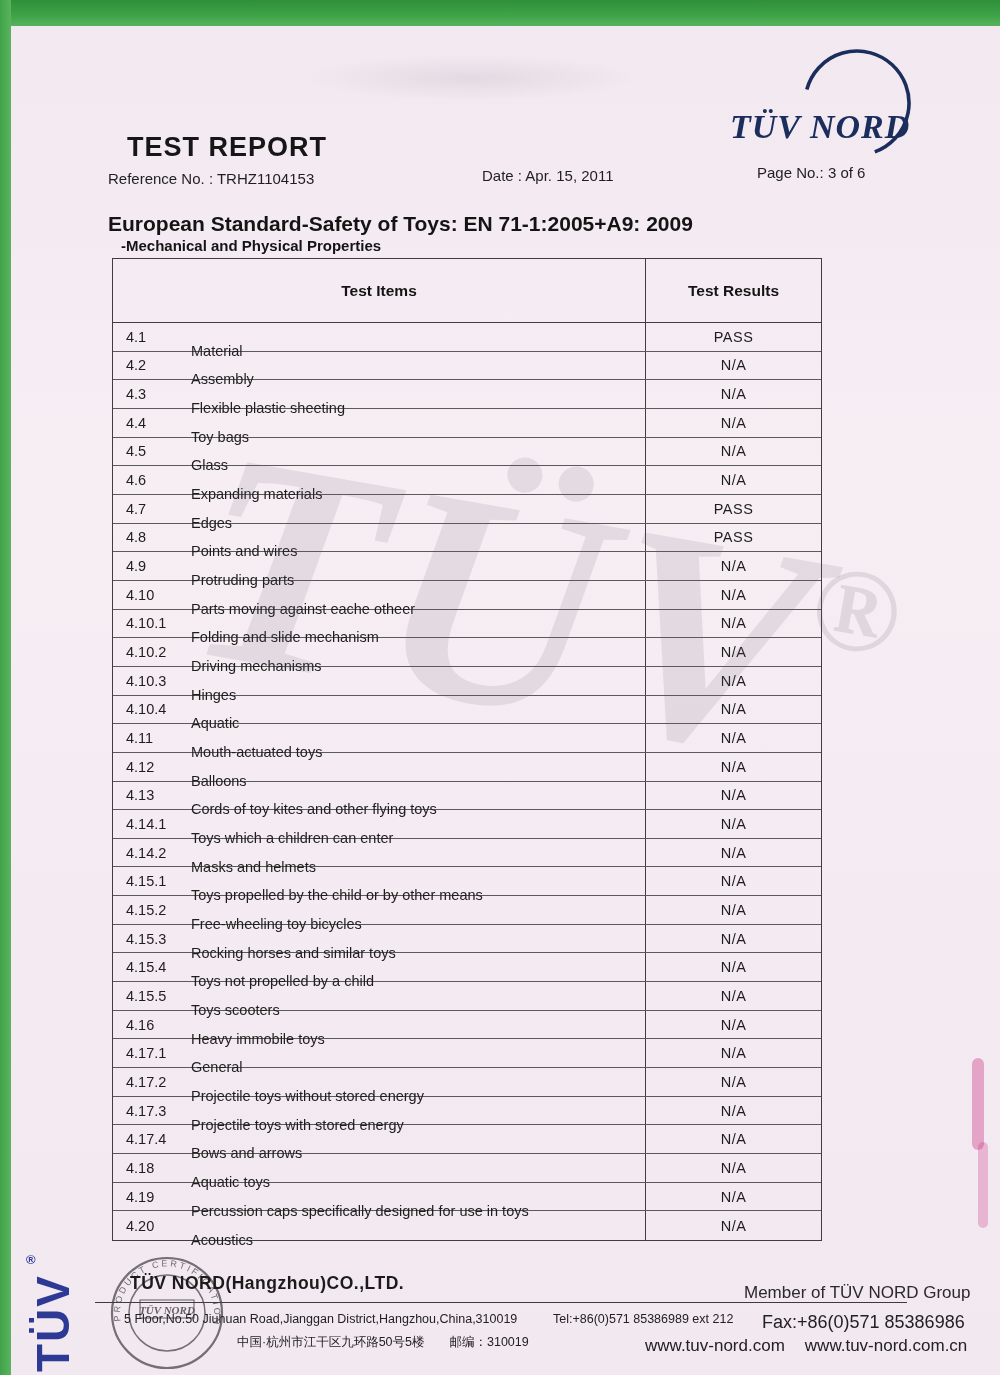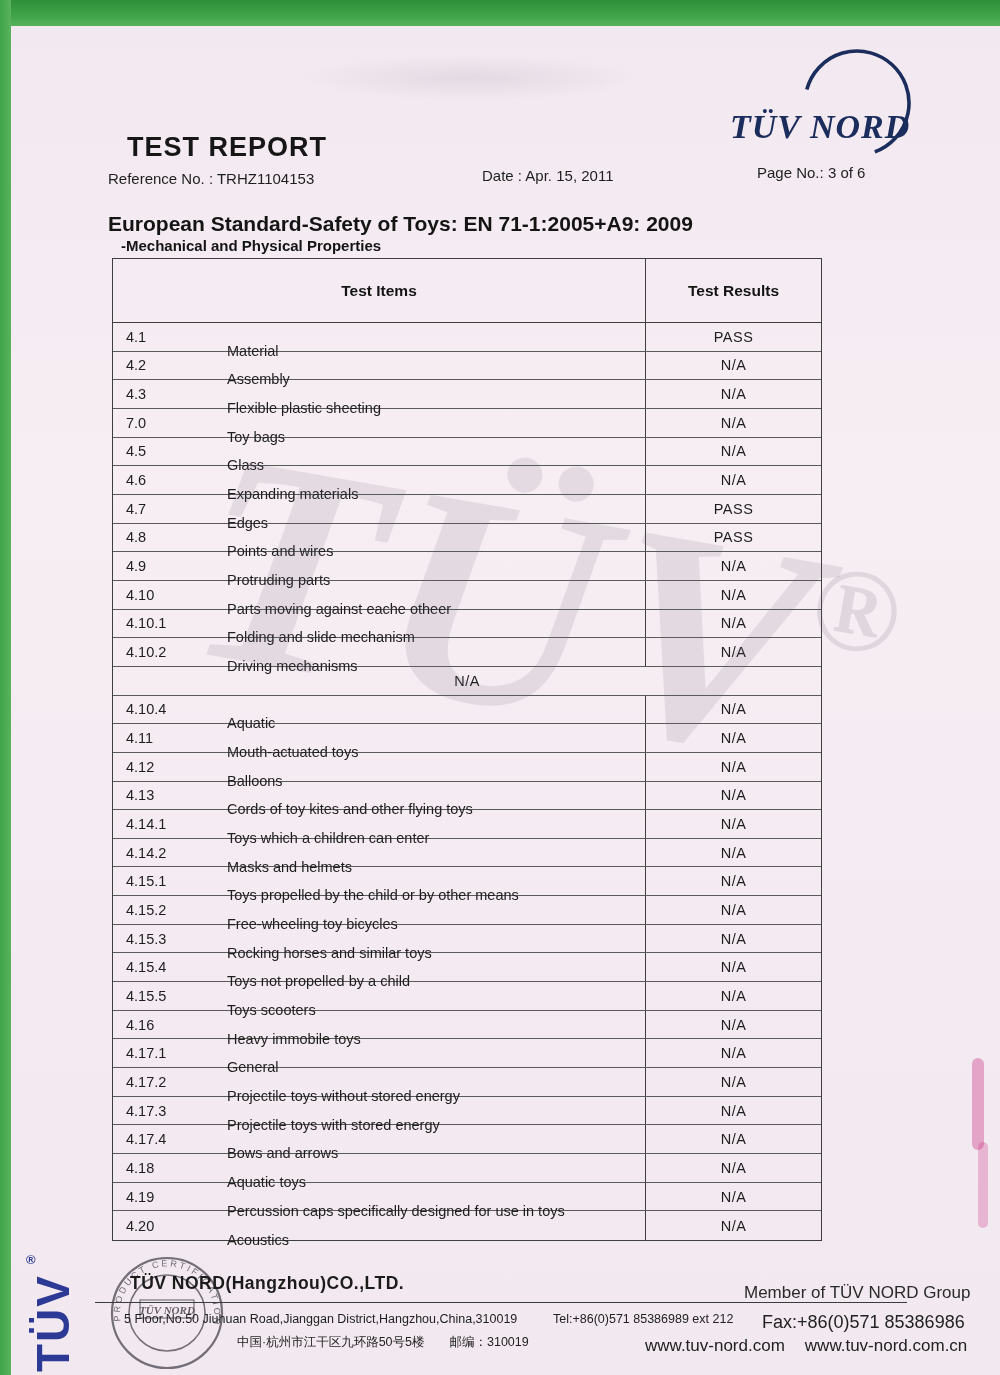--- a/index.html
+++ b/index.html
@@ -55,21 +55,21 @@
   .table {
     position:absolute; left:112px; top:258px; width:710px;
     border:1.5px solid #3e3e3e; background:transparent; z-index:2;
   }
   .thead { display:flex; height:64px; border-bottom:1.2px solid #3e3e3e; }
   .th { display:flex; align-items:center; justify-content:center; font-weight:bold; font-size:15.5px; color:#141414; }
   .th-items { width:533px; border-right:1.2px solid #3e3e3e; }
   .th-results { flex:1; }
   .row { display:flex; height:28.66px; border-bottom:1px solid #5a5a5a; font-size:14.5px; color:#1e1e1e; }
   .row:last-child { border-bottom:none; }
-  .cell-left { width:533px; border-right:1.2px solid #3e3e3e; display:flex; align-items:center;gap:36px; }
+  .cell-left { width:533px; border-right:1.2px solid #3e3e3e; display:flex; align-items:center; }
   .code { display:inline-block; width:64px; padding-left:13px; flex:0 0 auto; }
   .item { padding-left:14px; white-space:nowrap;margin-top:28px; }
   .cell-right { flex:1; display:flex; align-items:center; justify-content:center; letter-spacing:0.5px; }
 
   
   .footer { position:absolute; left:0; top:1245px; width:1000px; height:130px; z-index:3; }
   .stamp { position:absolute; left:96px; top:6px; opacity:0.8; }
   .company { position:absolute; left:130px; top:28px; font-size:17.5px; font-weight:bold; letter-spacing:0.5px; color:#1b1b1b; }
   .member  { position:absolute; left:744px; top:38px; font-size:17px; color:#2a2a2a; }
   .footer-line { position:absolute; left:95px; top:57px; width:812px; height:1.4px; background:#3c3c3c; }
@@ -143,21 +143,21 @@
   <div class="row">
     <div class="cell-left">
       <span class="code">4.3</span>
       <span class="item">Flexible plastic sheeting</span>
     </div>
     <div class="cell-right">N/A</div>
   </div>
 
   <div class="row">
     <div class="cell-left">
-      <span class="code">7.0</span>
+      <span class="code">4.4</span>
       <span class="item">Toy bags</span>
     </div>
     <div class="cell-right">N/A</div>
   </div>
 
   <div class="row">
     <div class="cell-left">
       <span class="code">4.5</span>
       <span class="item">Glass</span>
     </div>
@@ -214,20 +214,24 @@
 
   <div class="row">
     <div class="cell-left">
       <span class="code">4.10.2</span>
       <span class="item">Driving mechanisms</span>
     </div>
     <div class="cell-right">N/A</div>
   </div>
 
   <div class="row">
+    <div class="cell-left">
+      <span class="code">4.10.3</span>
+      <span class="item">Hinges</span>
+    </div>
     <div class="cell-right">N/A</div>
   </div>
 
   <div class="row">
     <div class="cell-left">
       <span class="code">4.10.4</span>
       <span class="item">Aquatic</span>
     </div>
     <div class="cell-right">N/A</div>
   </div>

